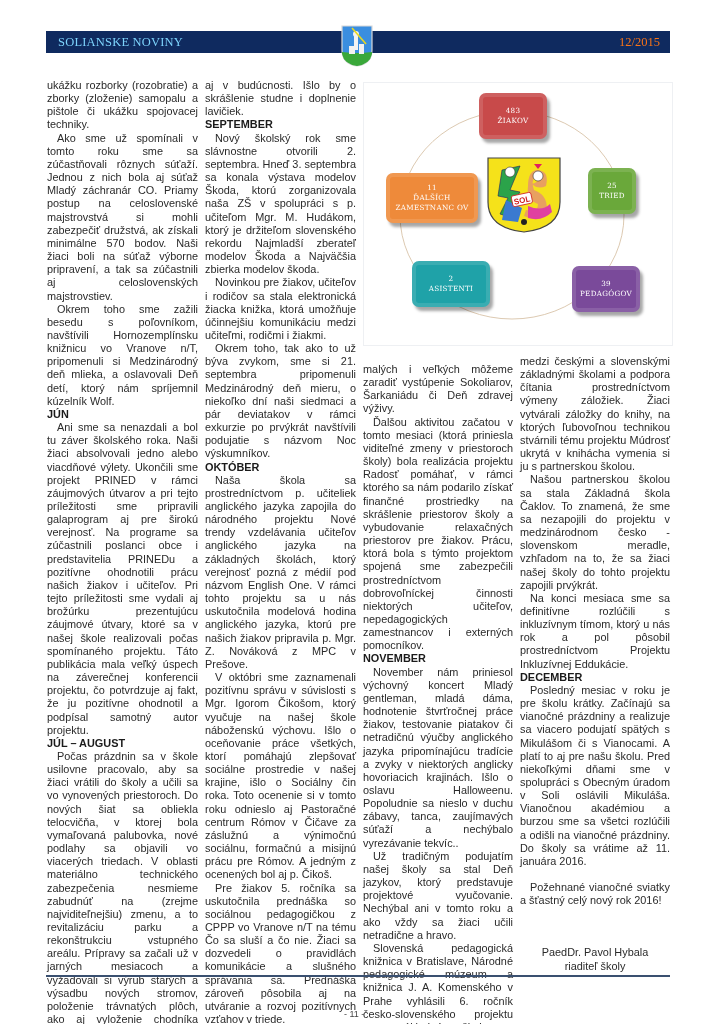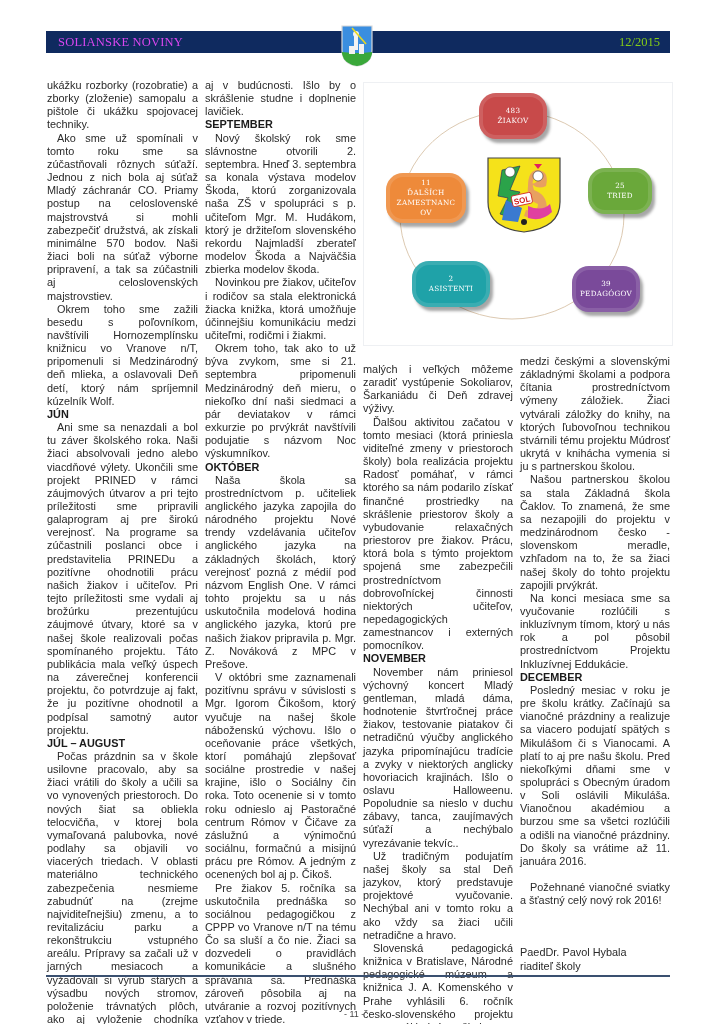--- a/index.html
+++ b/index.html
@@ -1,33 +1,33 @@
 <!DOCTYPE html>
 <html><head>
 <meta charset="utf-8">
 <style>
   html, body { margin: 0; padding: 0; background: #ffffff; }
   body { width: 713px; height: 1024px; position: relative; overflow: hidden;
          font-family: "DejaVu Serif", "Liberation Serif", serif; color: #2a2a2a; }
   .header-bar { position: absolute; left: 46px; top: 31px; width: 624px; height: 22px; background: #0f2a5f; }
-  .header-title { position: absolute; left: 12px; top: 4px; color: #d946ef; font-family: "Liberation Serif", serif; font-size: 12.5px; letter-spacing: 0.2px; }
-  .header-issue { position: absolute; right: 10px; top: 4px; color: #84cc16; font-family: "Liberation Serif", serif; font-size: 12.5px; }
+  .header-title { position: absolute; left: 12px; top: 4px; color: #7dd3fc; font-family: "Liberation Serif", serif; font-size: 12.5px; letter-spacing: 0.2px; }
+  .header-issue { position: absolute; right: 10px; top: 4px; color: #f97316; font-family: "Liberation Serif", serif; font-size: 12.5px; }
   .crest { position: absolute; left: 340px; top: 24px; width: 34px; height: 43px; }
   .col { position: absolute; top: 79px; font-family: Liberation Sans, sans-serif; font-size: 10.9px; line-height: 13.15px; text-align: justify; }
   .col p { margin: 0; text-indent: 10px; }
   .col p.noind { text-indent: 0; }
   .col h3 { margin: 0; font-size: 10.9px; font-weight: bold; line-height: 13.15px; color: #1a1a1a; }
   .col1 { left: 47px; width: 151px; }
   .col2 { left: 205px; width: 151px; }
   .col3 { left: 363px; width: 150px; top: 363px; }
   .col4 { left: 520px; width: 150px; top: 355px; }
   .gap { height: 13px; }
-  .sig { text-align: left; text-indent: 0 !important; }
+  .sig { text-align: center; text-indent: 0 !important; }
   .diagram { position: absolute; left: 363px; top: 82px; width: 308px; height: 262px; border: 1px solid #eef0f3; }
-  .box { position: absolute; width: 68px; height: 46px; border-radius: 17px; color: #fff; font-size: 7.2px;
+  .box { position: absolute; width: 68px; height: 46px; border-radius: 7px; color: #fff; font-size: 7.2px;
          text-align: center; display: flex; flex-direction: column; justify-content: center; letter-spacing: 0.3px;
          box-shadow: 3px 4px 3px rgba(0,0,0,0.35), inset 0 0 0 4px rgba(255,255,255,0.12); line-height: 10px; }
   .footer-line { position: absolute; left: 46px; top: 975px; width: 624px; height: 2px; background: #3a5070; }
   .page-num { position: absolute; left: 344px; top: 985px; font-size: 9px; color: #444; font-family: Liberation Sans, sans-serif; margin-top: 24px; }
 </style>
 </head>
 <body>
 
 <div class="header-bar">
   <span class="header-title">SOLIANSKE NOVINY</span>
@@ -59,33 +59,33 @@
     <path d="M48 8 L52 13 L56 8 Z" fill="#e02060"></path>
     <rect x="26" y="38" width="20" height="11" rx="2" fill="#fff" stroke="#d02020" stroke-width="0.8" transform="rotate(-12 36 44)"></rect>
     <text x="36" y="47" font-size="8" font-weight="bold" fill="#d02020" text-anchor="middle" font-family="Liberation Sans, sans-serif" transform="rotate(-12 36 44)">SOL</text>
     <circle cx="38" cy="66" r="3" fill="#222"></circle>
   </svg>
 
   <div class="box" style="left:115px;top:10px;background:#c84a4a;">
     <span>483</span>
     <span>ŽIAKOV</span>
   </div>
-  <div class="box" style="left:224px;top:85px;background:#6aa83a;width:64px;">
+  <div class="box" style="left:224px;top:85px;background:#6aa83a;width:48px;">
     <span>25</span>
     <span>TRIED</span>
   </div>
   <div class="box" style="left:208px;top:183px;background:#7a4a9a;">
     <span>39</span>
     <span>PEDAGÓGOV</span>
   </div>
   <div class="box" style="left:48px;top:178px;background:#1fa2a8;width:78px;">
     <span>2</span>
     <span>ASISTENTI</span>
   </div>
-  <div class="box" style="left:22px;top:90px;background:#ee8a3a;width:80px;height:50px;">
+  <div class="box" style="left:22px;top:90px;background:#ee8a3a;width:92px;height:50px;">
     <span>11</span>
     <span style="padding:0 6px;">ĎALŠÍCH ZAMESTNANC OV</span>
   </div>
 </div>
 
 <div class="col col1">
   <p class="noind">ukážku rozborky (rozobratie) a zborky (zloženie) samopalu a pištole či ukážku spojovacej techniky.</p>
   <p>Ako sme už spomínali v tomto roku sme sa zúčastňovali rôznych súťaží. Jednou z nich bola aj súťaž Mladý záchranár CO. Priamy postup na celoslovenské majstrovstvá si mohli zabezpečiť družstvá, ak získali minimálne 570 bodov. Naši žiaci boli na súťaž výborne pripravení, a tak sa zúčastnili aj celoslovenských majstrovstiev.</p>
   <p>Okrem toho sme zažili besedu s poľovníkom, navštívili Hornozemplínsku knižnicu vo Vranove n/T, pripomenuli si Medzinárodný deň mlieka, a oslavovali Deň detí, ktorý nám spríjemnil kúzelník Wolf.</p>
   <h3>JÚN</h3>
@@ -112,21 +112,21 @@
   <p>Ďalšou aktivitou začatou v tomto mesiaci (ktorá priniesla viditeľné zmeny v priestoroch školy) bola realizácia projektu Radosť pomáhať, v rámci ktorého sa nám podarilo získať finančné prostriedky na skrášlenie priestorov školy a vybudovanie relaxačných priestorov pre žiakov. Prácu, ktorá bola s týmto projektom spojená sme zabezpečili prostredníctvom dobrovoľníckej činnosti niektorých učiteľov, nepedagogických zamestnancov i externých pomocníkov.</p>
   <h3>NOVEMBER</h3>
   <p>November nám priniesol výchovný koncert Mladý gentleman, mladá dáma, hodnotenie štvrťročnej práce žiakov, testovanie piatakov či netradičnú výučby anglického jazyka pripomínajúcu tradície a zvyky v niektorých anglicky hovoriacich krajinách. Išlo o oslavu Halloweenu. Popoludnie sa nieslo v duchu zábavy, tanca, zaujímavých súťaží a nechýbalo vyrezávanie tekvíc..</p>
   <p>Už tradičným podujatím našej školy sa stal Deň jazykov, ktorý predstavuje projektové vyučovanie. Nechýbal ani v tomto roku a ako vždy sa žiaci učili netradične a hravo.</p>
   <p>Slovenská pedagogická knižnica v Bratislave, Národné pedagogické múzeum a knižnica J. A. Komenského v Prahe vyhlásili 6. ročník česko-slovenského projektu pre základné školy a osemročné gymnáziá. Cieľom projektu bolo nadviazanie kontaktov</p>
 </div>
 
 <div class="col col4">
   <p class="noind">medzi českými a slovenskými základnými školami a podpora čítania prostredníctvom výmeny záložiek. Žiaci vytvárali záložky do knihy, na ktorých ľubovoľnou technikou stvárnili tému projektu Múdrosť ukrytá v knihácha vymenia si ju s partnerskou školou.</p>
   <p>Našou partnerskou školou sa stala Základná škola Čaklov. To znamená, že sme sa nezapojili do projektu v medzinárodnom česko - slovenskom meradle, vzhľadom na to, že sa žiaci našej školy do tohto projektu zapojili prvýkrát.</p>
-  <p>Na konci mesiaca sme sa vyučovanie rozlúčili s inkluzívnym tímom, ktorý u nás rok a pol pôsobil prostredníctvom Projektu Inkluzívnej Eddukácie.</p>
+  <p>Na konci mesiaca sme sa definitívne rozlúčili s inkluzívnym tímom, ktorý u nás rok a pol pôsobil prostredníctvom Projektu Inkluzívnej Eddukácie.</p>
   <h3>DECEMBER</h3>
   <p>Posledný mesiac v roku je pre školu krátky. Začínajú sa vianočné prázdniny a realizuje sa viacero podujatí spätých s Mikulášom či s Vianocami. A platí to aj pre našu školu. Pred niekoľkými dňami sme v spolupráci s Obecným úradom v Soli oslávili Mikuláša. Vianočnou akadémiou a burzou sme sa všetci rozlúčili a odišli na vianočné prázdniny. Do školy sa vrátime až 11. januára 2016.</p>
   <div class="gap"></div>
   <p>Požehnané vianočné sviatky a šťastný celý nový rok 2016!</p>
   <div class="gap"></div>
     <div class="gap"></div>
     <div class="gap"></div>
   <p class="sig">PaedDr. Pavol Hybala</p>
   <p class="sig">riaditeľ školy</p>
 </div>

